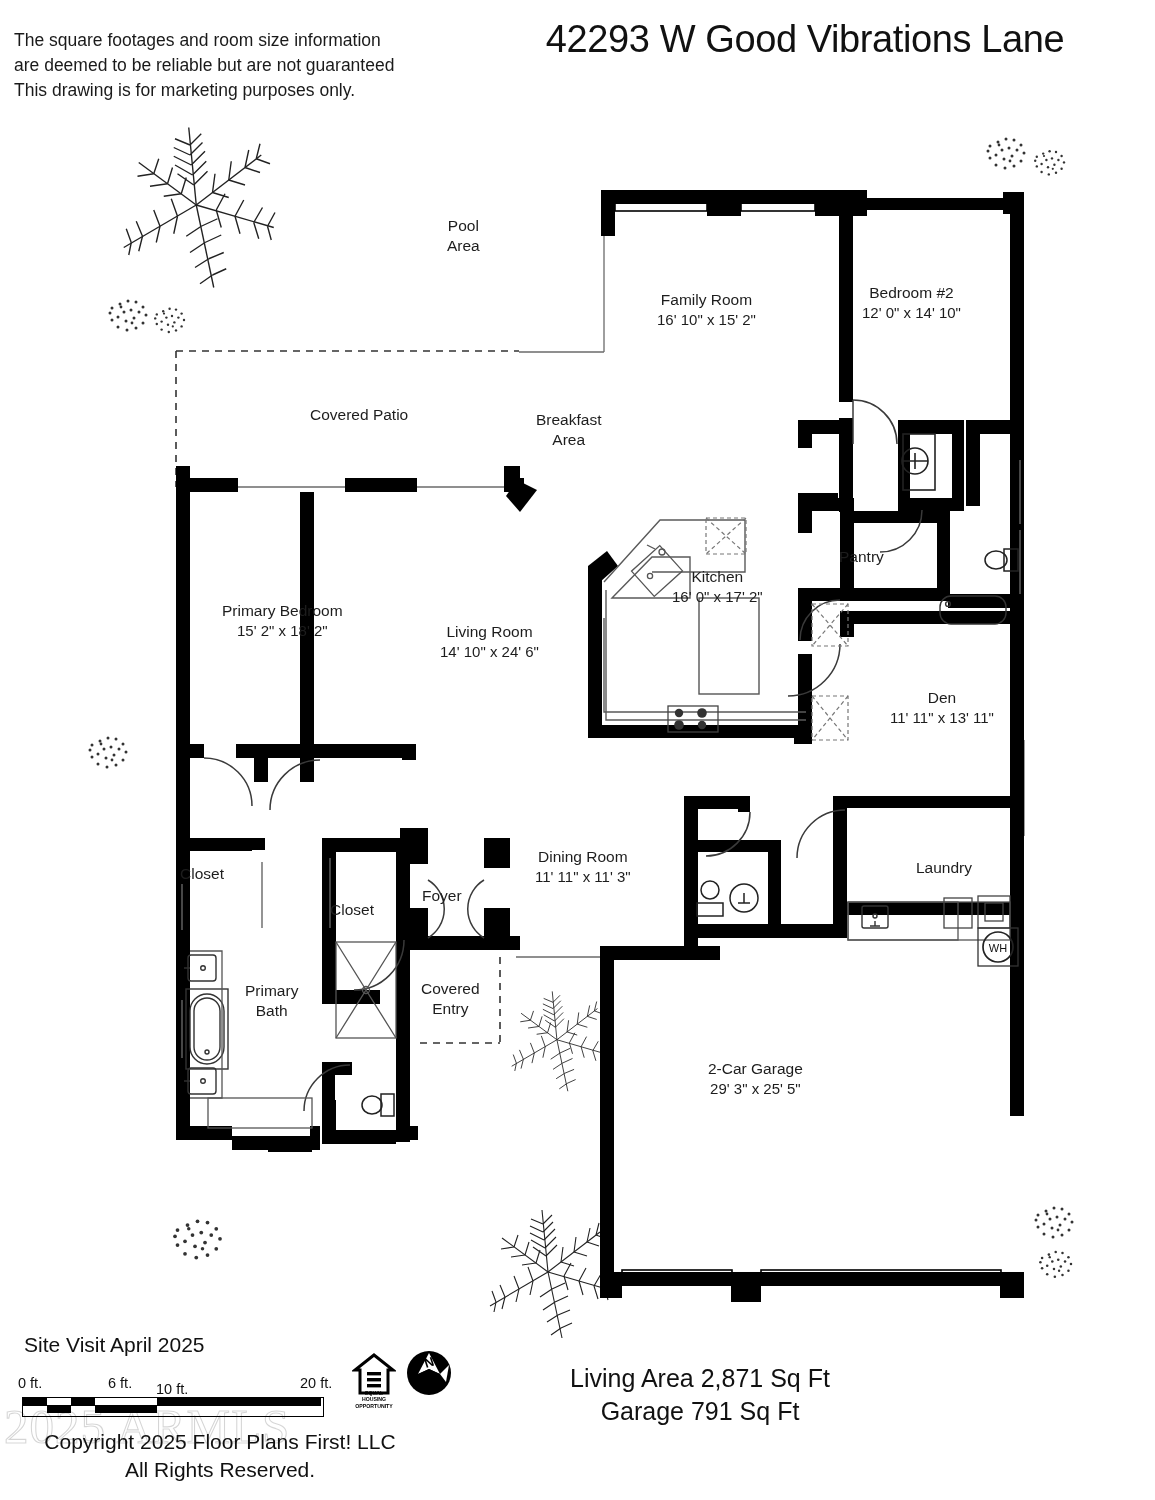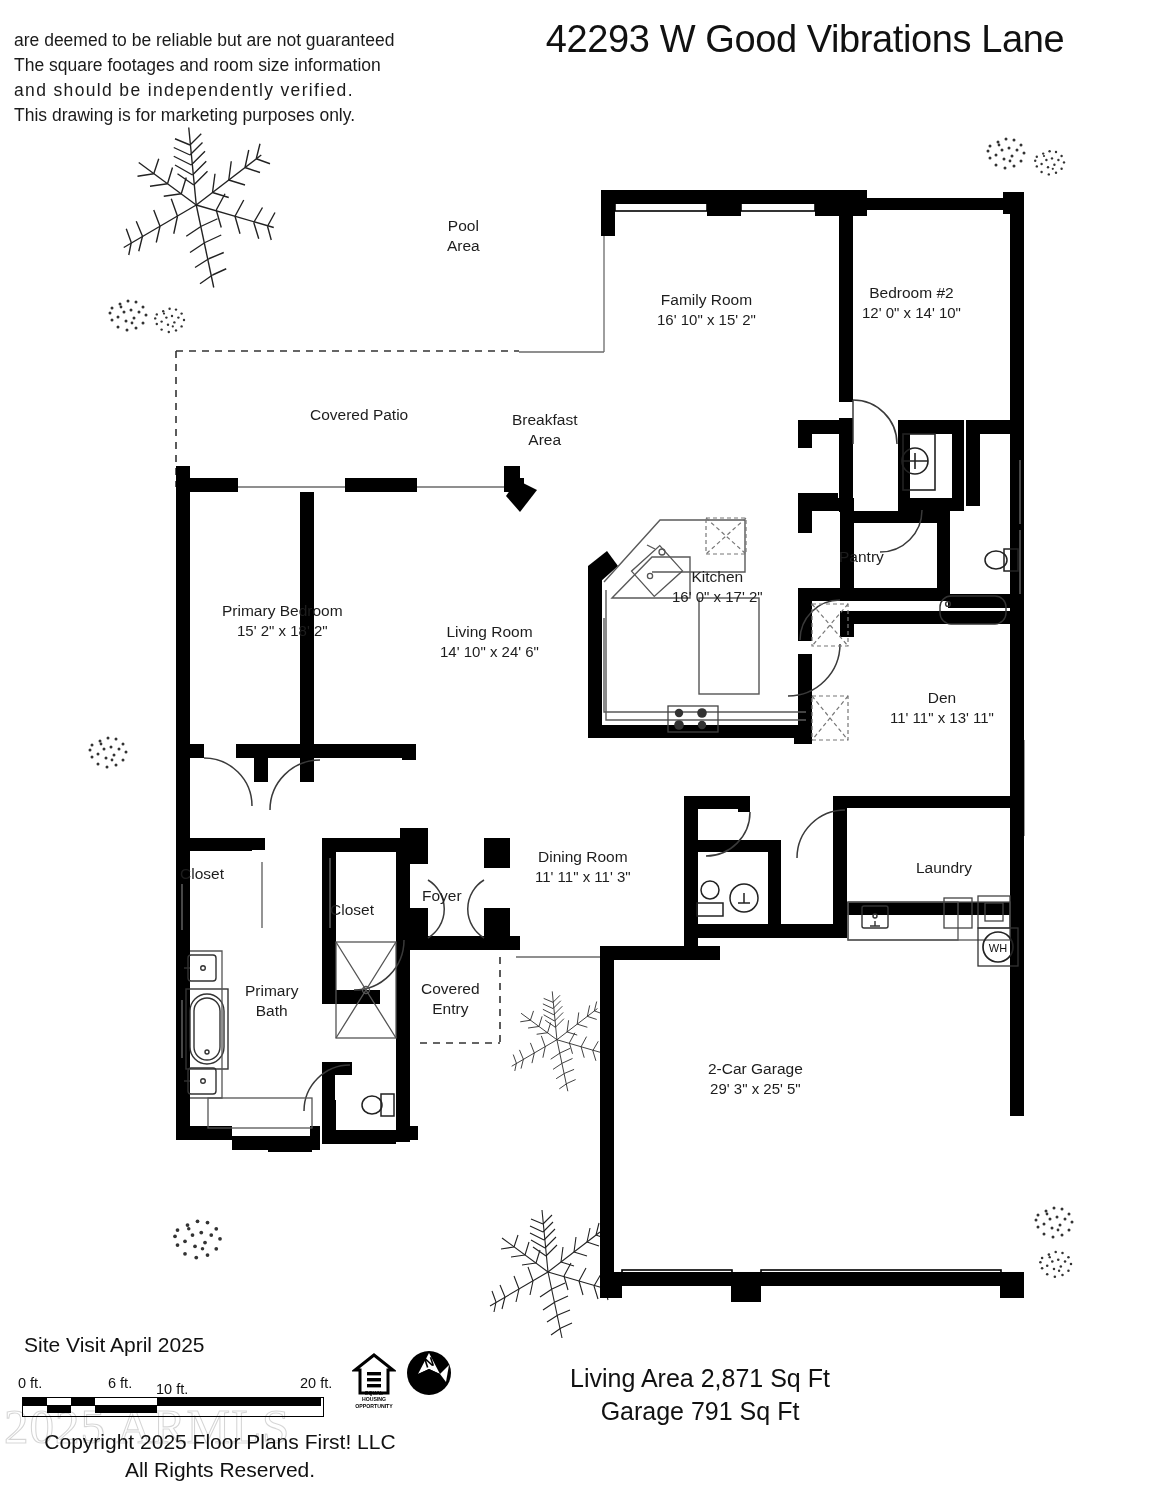--- a/index.html
+++ b/index.html
@@ -32,23 +32,22 @@
   .wmtext{color:transparent;-webkit-text-stroke:1.1px rgba(0,0,0,.55);}
   #ehlogo{position:absolute;left:352px;top:1352px;width:44px;height:46px;}
   #ehcap{position:absolute;left:344px;top:1390px;width:60px;text-align:center;
          font-size:5.2px;line-height:6.4px;color:#000;font-weight:bold;}
   #nlogo{position:absolute;left:406px;top:1350px;width:46px;height:46px;}
 </style>
 </head>
 <body>
 
 <div id="disclaimer" class="abs">
+  <div>The square footages and room size information</div>
   <div>are deemed to be reliable but are not guaranteed</div>
-  <div>The square footages and room size information</div>
-  <div class="spaced">and should be independently verified.</div>
   <div>This drawing is for marketing purposes only.</div>
 </div>
 
 <div id="title" class="abs">42293 W Good Vibrations Lane</div>
 
 <svg id="plan" viewBox="0 0 1155 1500">
   <defs>
     <g id="palmfrond">
       <g stroke="#222" stroke-width="1.1" fill="none">
         <path d="M0,0 L-6,-62"></path>
@@ -446,21 +445,21 @@
       <span class="nm">Family Room</span>
       <span class="dm">16' 10" x 15' 2"</span>
     </div>
     <div class="rlabel" style="left: 862px; top: 283px;">
       <span class="nm">Bedroom #2</span>
       <span class="dm">12' 0" x 14' 10"</span>
     </div>
     <div class="rlabel" style="left: 310px; top: 405px;">
       <span class="nm">Covered Patio</span>
     </div>
-    <div class="rlabel" style="left: 512px; top: 410px;">
+    <div class="rlabel" style="left: 536px; top: 410px;">
       <span class="nm">Breakfast</span>
       <span class="nm">Area</span>
     </div>
     <div class="rlabel" style="left: 839px; top: 547px;">
       <span class="nm">Pantry</span>
     </div>
     <div class="rlabel" style="left: 672px; top: 567px;">
       <span class="nm">Kitchen</span>
       <span class="dm">16' 0" x 17' 2"</span>
     </div>

